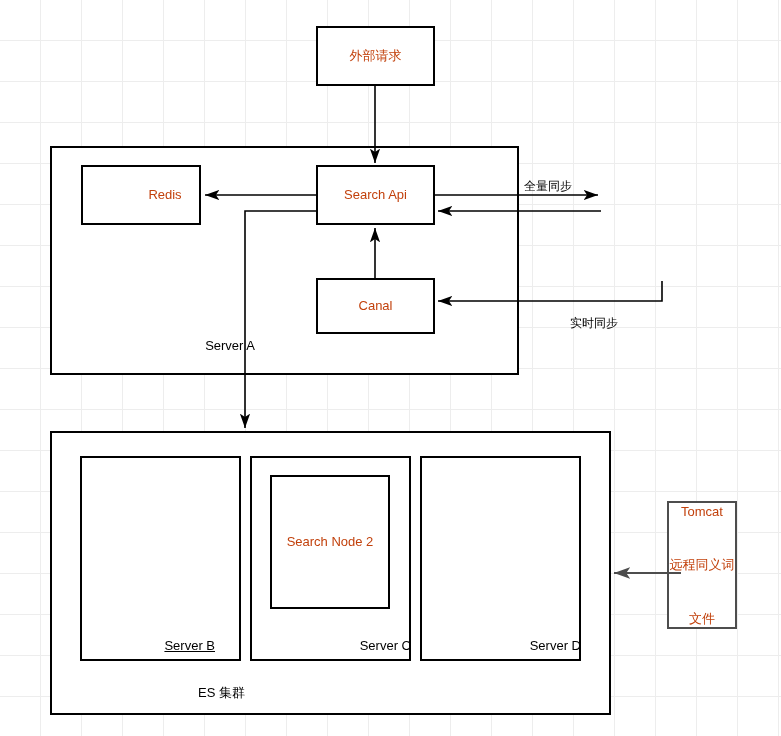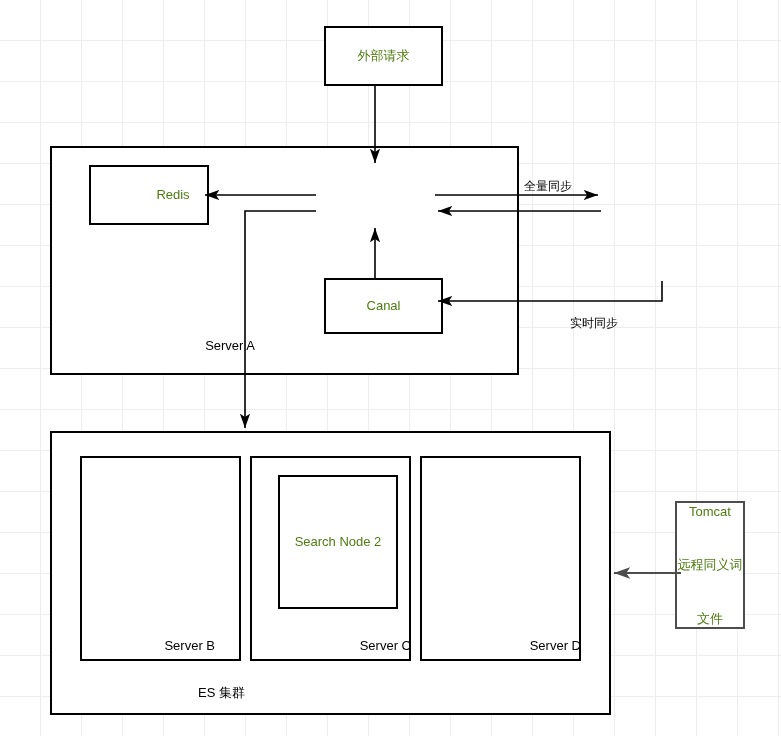--- a/index.html
+++ b/index.html
@@ -23,24 +23,23 @@
   .node {
     position: absolute;
     box-sizing: border-box;
     border: 2px solid #000000;
     background: #ffffff;
     display: flex;
     align-items: center;
     justify-content: center;
     text-align: center;
     font-size: 13px;
-    color: #4d7c0f;
+    color: #c2410c;
     line-height: 1.35;
     z-index: 3;
-    margin-left: 8px;
   }
   .container-box {
     position: absolute;
     box-sizing: border-box;
     border: 2px solid #000000;
     background: #ffffff;
     z-index: 1;
   }
   .container-label {
     position: absolute;
@@ -76,21 +75,21 @@
 
 <div id="canvas">
 
   <div class="container-box" style="left:50px; top:146px; width:469px; height:229px;"></div>
   <div class="container-label" style="left:50px; top:338px; width:205px;">Server A</div>
 
   <div class="container-box" style="left:50px; top:431px; width:561px; height:284px;"></div>
   <div class="container-label" style="left:80px; top:684px; width:165px; text-align:right;">ES 集群</div>
 
   <div class="container-box" style="left:80px; top:456px; width:161px; height:205px;"></div>
-  <div class="container-label" style="left:80px; top:638px; width:135px;">Server B</div>
+  <div class="container-label" style="left:80px; top:638px; width:135px;text-decoration:underline;">Server B</div>
 
   <div class="container-box" style="left:250px; top:456px; width:161px; height:205px;"></div>
   <div class="container-label" style="left:250px; top:638px; width:161px;">Server C</div>
 
   <div class="container-box" style="left:420px; top:456px; width:161px; height:205px;"></div>
   <div class="container-label" style="left:420px; top:638px; width:161px;">Server D</div>
 
   <svg class="svg-layer" viewBox="0 0 781 736" xmlns="http://www.w3.org/2000/svg">
     <defs>
       <marker id="arrow" markerWidth="10" markerHeight="10" refX="9" refY="3.2" orient="auto" markerUnits="strokeWidth">
@@ -115,20 +114,21 @@
 
     <path d="M662,281 L662,301 L438,301" stroke="#000000" stroke-width="1.6" fill="none" marker-end="url(#arrow)"></path>
 
     <path d="M681,573 L614,573" stroke="#4d4d4d" stroke-width="1.8" fill="none" marker-end="url(#arrowgray)"></path>
   </svg>
 
   <div class="node" style="left:316px; top:26px; width:119px; height:60px;">外部请求</div>
 
   <div class="node" style="left:81px; top:165px; width:120px; height:60px;padding-left:48px;">Redis</div>
 
+  <div class="node" style="left:316px; top:165px; width:119px; height:60px;">Search Api</div>
 
   <div class="node" style="left:316px; top:278px; width:119px; height:56px;">Canal</div>
 
 
 
   <div class="node" style="left:270px; top:475px; width:120px; height:134px;">Search Node 2</div>
 
 
   <div class="node node-multiline" style="left:667px; top:501px; width:70px; height:128px; border-color:#4d4d4d;gap:36px;">
     <span>Tomcat</span>

